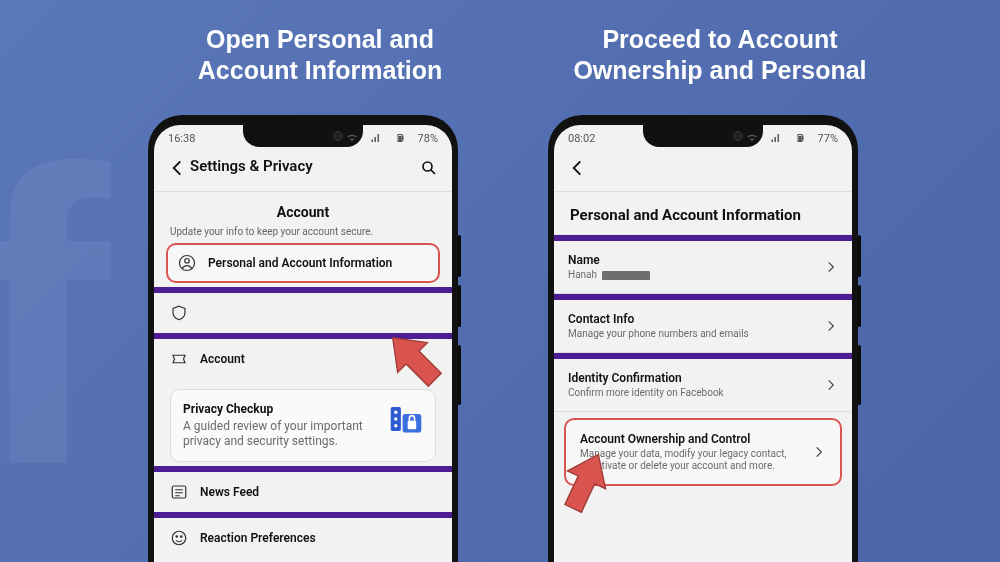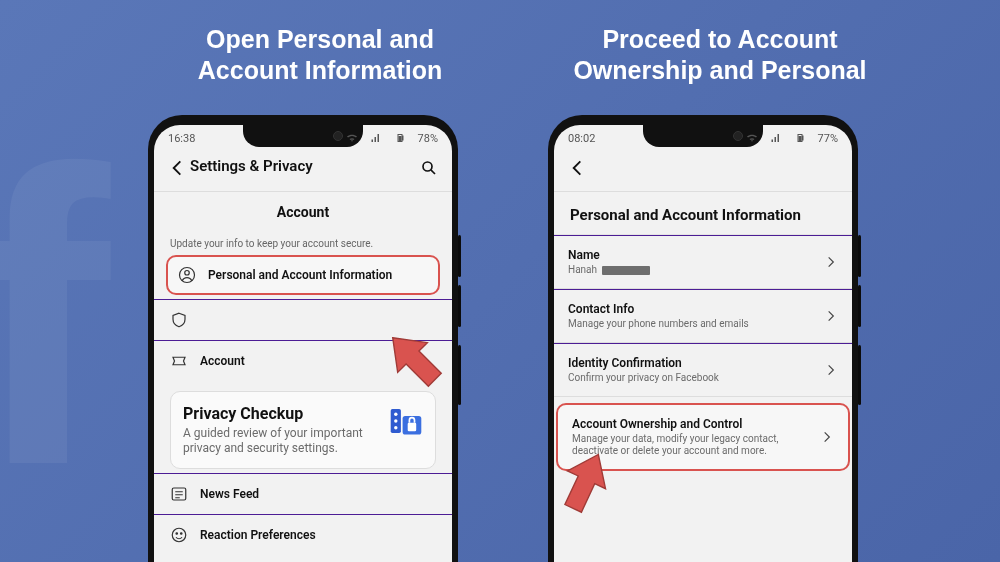--- a/index.html
+++ b/index.html
@@ -153,28 +153,28 @@
   }
   .section-title {
     font-size: 14px;
     font-weight: 700;
     color: #111;
     text-align: center;
   }
   .section-sub {
     font-size: 10px;
     color: #666;
-    margin-top: 18px;
+    margin-top: 6px;
   }
 
   .row {
     display: flex;
     align-items: center;
     padding: 11px 16px;
-    border-top: 1px solid #4c1d95;
+    border-top: 6px solid #4c1d95;
     gap: 12px;
     text-align: left;
   }
   .row:first-of-type { border-top: none; }
   .row .row-icon {
     width: 18px;
     height: 18px;
     flex-shrink: 0;
     display: flex;
     align-items: center;
@@ -220,21 +220,21 @@
     margin: 10px 16px 4px 16px;
     border: 1px solid #ddd;
     border-radius: 10px;
     padding: 12px;
     display: flex;
     gap: 10px;
     text-align: left;
     background: #fafafa;
   }
   .card .card-body { flex: 1; }
-  .card .card-title { font-size: 16px; font-weight: 700; color: #111; }
+  .card .card-title { font-size: 12px; font-weight: 700; color: #111; }
   .card .card-desc  { font-size: 12px; color: #6b6b6b; margin-top: 3px; line-height: 1.25; }
   .card .card-icon {
     width: 34px;
     height: 34px;
     flex-shrink: 0;
   }
 
   
   .arrow {
     position: absolute;
@@ -471,29 +471,29 @@
         </div>
         <svg class="chevron" viewBox="0 0 24 24">
             <path d="M8 4l8 8-8 8"></path>
           </svg>
       </div>
       <div class="divider-line"></div>
 
       <div class="row">
         <div class="row-body">
           <div class="row-label">Identity Confirmation</div>
-          <div class="row-desc">Confirm your privacy on Facebook</div>
+          <div class="row-desc">Confirm more identity on Facebook</div>
         </div>
         <svg class="chevron" viewBox="0 0 24 24">
             <path d="M8 4l8 8-8 8"></path>
           </svg>
       </div>
       <div class="divider-line"></div>
 
-      <div class="row highlight" style="margin:6px 2px;">
+      <div class="row highlight" style="margin:6px 10px;">
         <div class="row-body">
           <div class="row-label">Account Ownership and Control</div>
           <div class="row-desc">Manage your data, modify your legacy contact, deactivate or delete your account and more.</div>
         </div>
         <svg class="chevron" viewBox="0 0 24 24">
             <path d="M8 4l8 8-8 8"></path>
           </svg>
       </div>
 
     </div>

